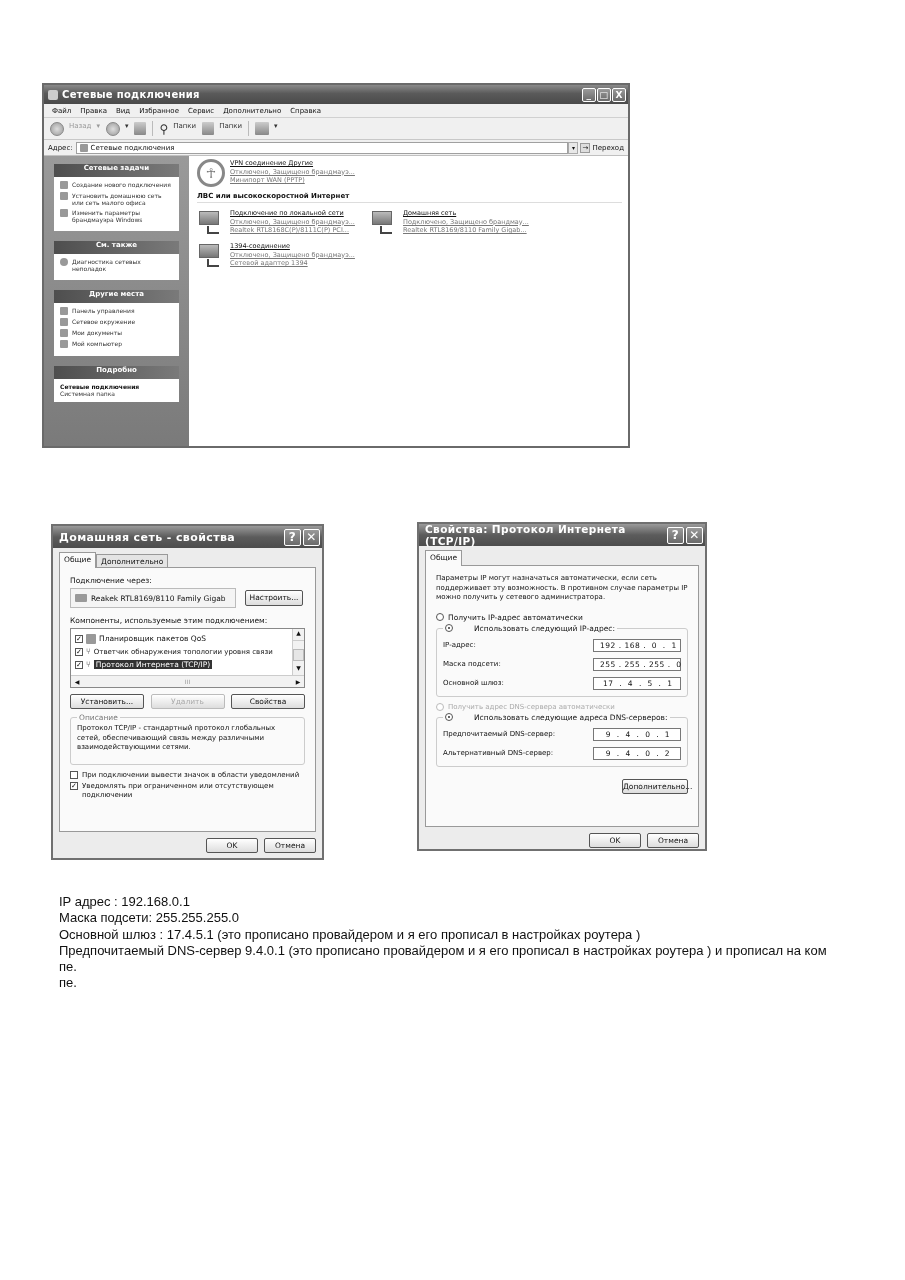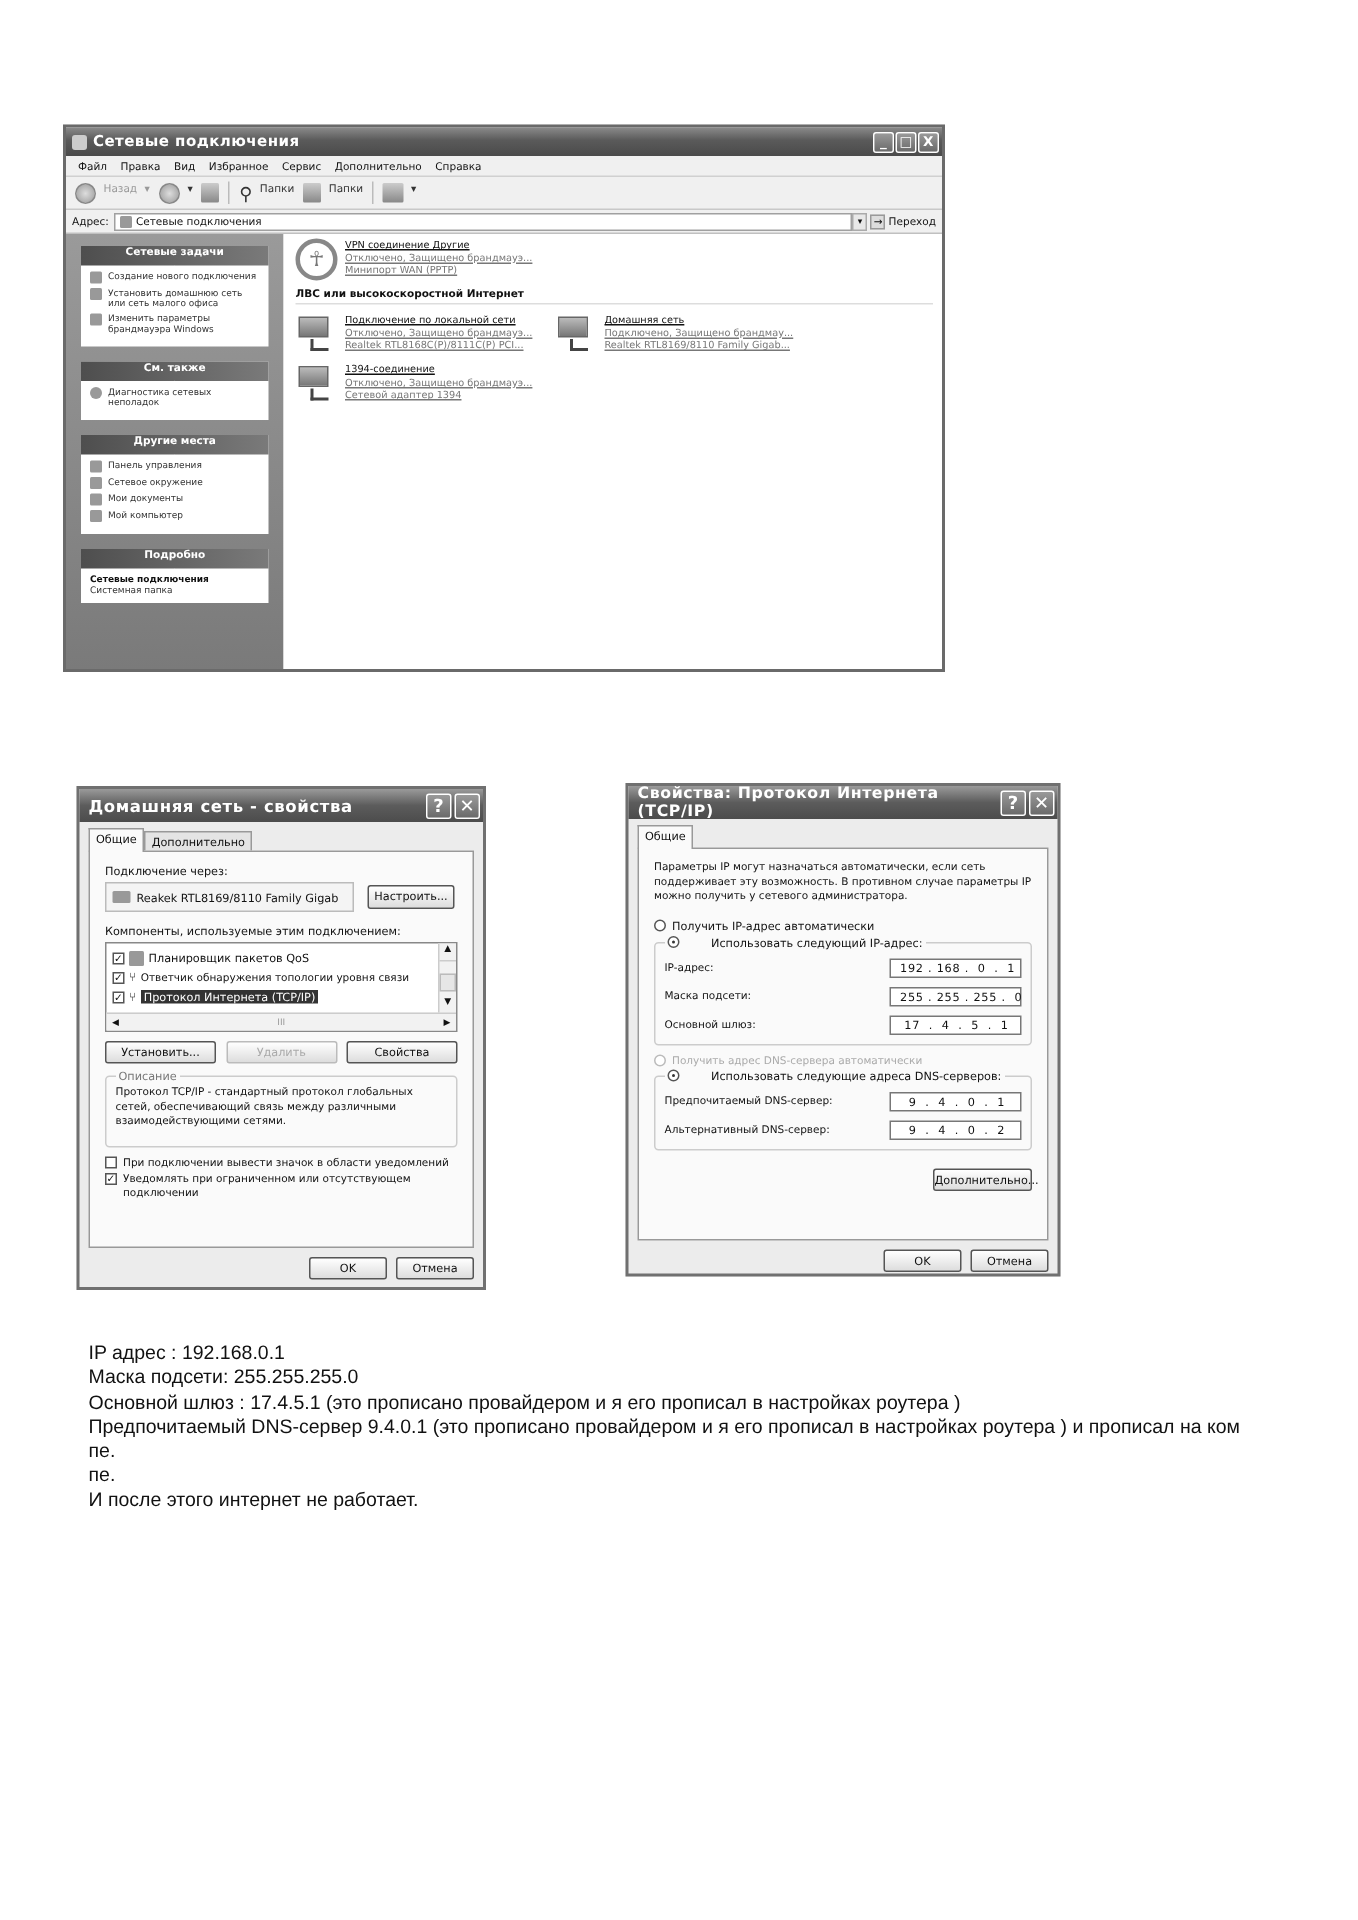--- a/index.html
+++ b/index.html
@@ -389,14 +389,13 @@
   </div>
 </div>
 
 <div class="txt">
   <div>IP адрес : 192.168.0.1</div>
   <div>Маска подсети: 255.255.255.0</div>
   <div>Основной шлюз : 17.4.5.1 (это прописано провайдером и я его прописал в настройках роутера )</div>
   <div>Предпочитаемый DNS-сервер 9.4.0.1 (это прописано провайдером и я его прописал в настройках роутера ) и прописал на ком</div>
   <div>пе.</div>
   <div>пе.</div>
-  <div>И после этого интернет не работает.</div>
 </div>
 
 </body></html>

